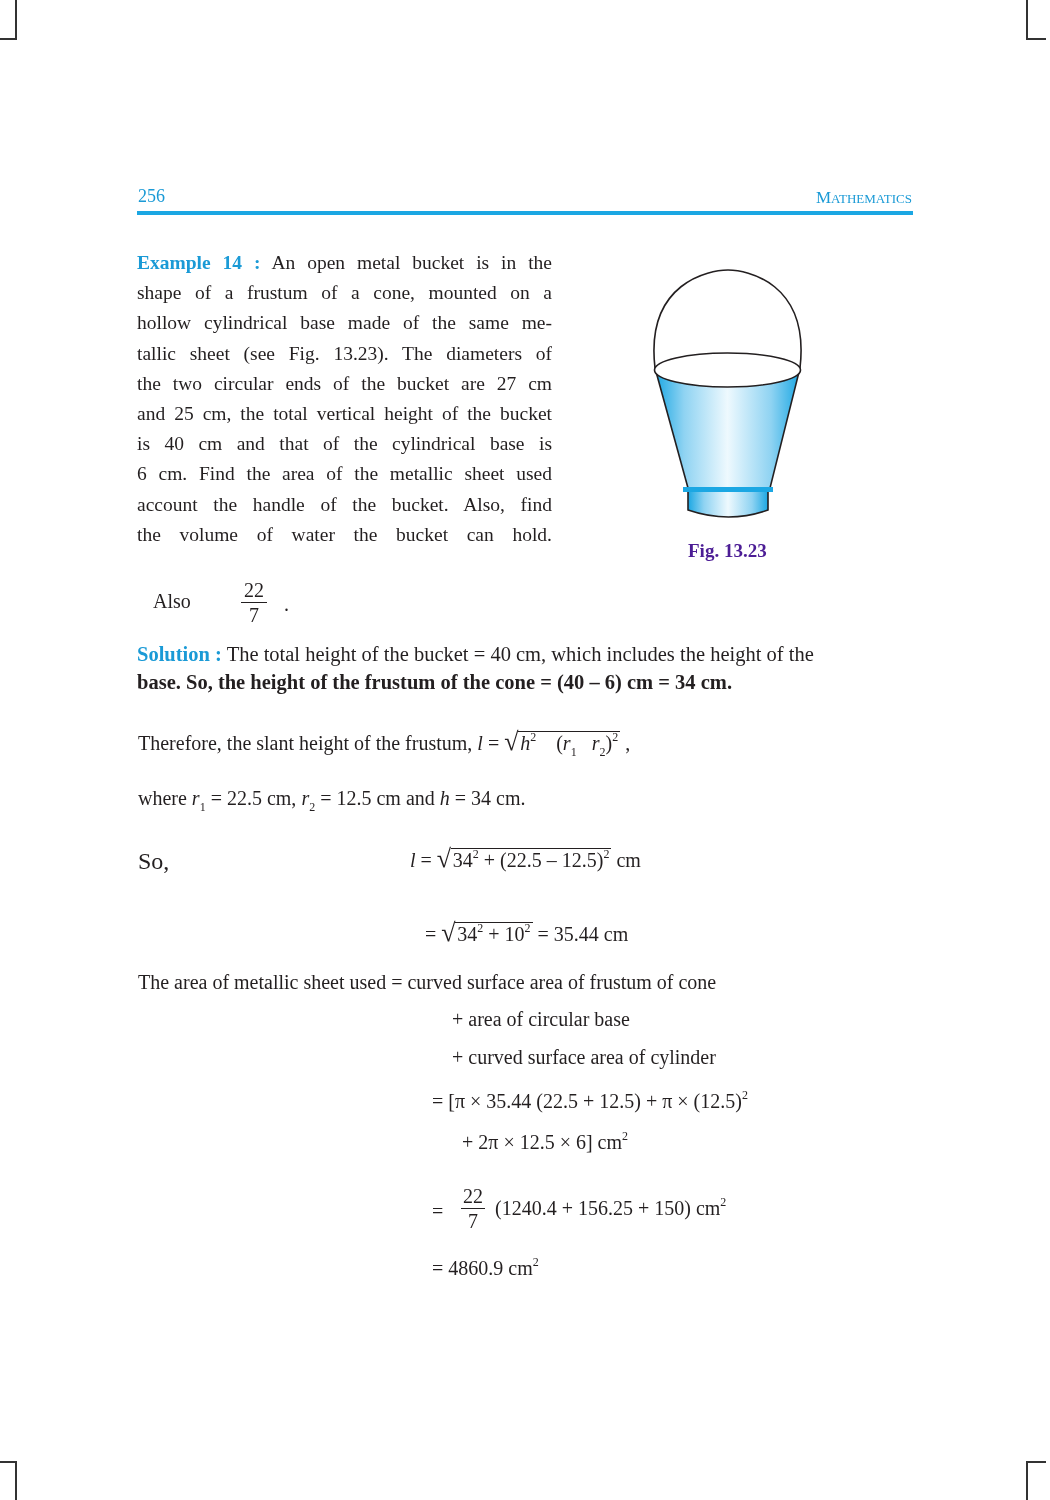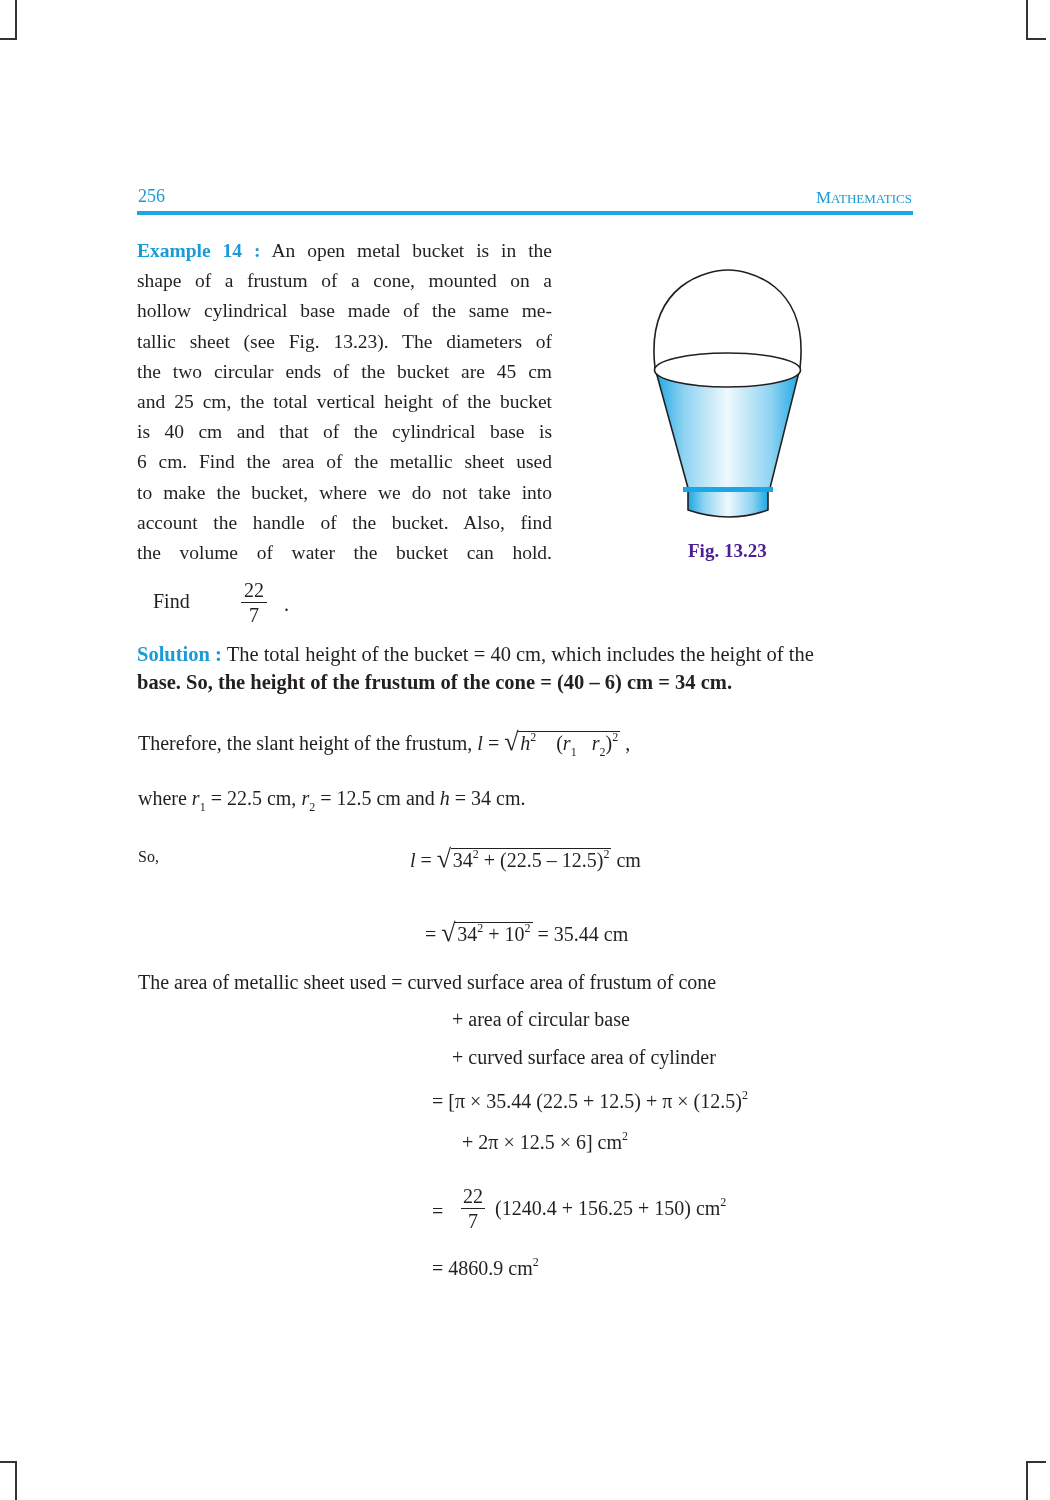--- a/index.html
+++ b/index.html
@@ -7,37 +7,37 @@
     width:1050px; height:1500px; position:relative; background:#ffffff;
     font-family:"Liberation Serif", "DejaVu Serif", serif; color:#231f20; overflow:hidden;
   }
   .abs { position:absolute; }
   .crop { position:absolute; background:#333333; }
   .hdr-page { left:138px; top:186px; font-size:18px; color:#1a9ad6; }
   .hdr-title { right:138px; top:188px; font-size:17px; color:#1a9ad6; letter-spacing:0; }
   .hdr-title .sc { font-size:13px; }
   .hdr-rule { left:137px; top:211px; width:776px; height:4px; background:#1ba7e3; }
   .accent { color:#1a9ad6; font-weight:bold; }
-  .ex-para { left:137px; top:236px; width:415px; font-size:19.5px; line-height:30.2px; text-align:justify; }
+  .ex-para { left:137px; top:248px; width:415px; font-size:19.5px; line-height:30.2px; text-align:justify; }
   .ex-para .ln { display:block; text-align:justify; text-align-last:justify; white-space:nowrap; }
   .fig-cap { left:688px; top:540px; font-size:19px; font-weight:bold; color:#4c1d95; }
   .take { left:153px; top:590px; font-size:20px; }
   .frac { position:absolute; text-align:center; font-size:20px; line-height:22px; }
   .frac .num { display:block; border-bottom:1.6px solid #231f20; padding:0 1px 1px; }
   .frac .den { display:block; padding-top:1px; }
   .period { left:284px; top:593px; font-size:20px; }
   .sol { left:137px; top:640px; width:776px; font-size:20.5px; line-height:28px; }
   .line { font-size:20px; white-space:nowrap; }
   .sqrt { display:inline-block; position:relative; padding-left:14px; }
   .sqrt .rad { position:absolute; left:0; top:-2px; font-size:26px; line-height:26px; }
   .sqrt .body { border-top:1.6px solid #231f20; padding:0 2px 0 2px; display:inline-block; }
   sup { font-size:12px; vertical-align:9px; line-height:0; }
   sub { font-size:12px; vertical-align:-6px; line-height:0; }
   i { font-style:italic; }
-  .s-ver { font-size:16px; }
+  .s-ver { font-size:24px; }
   svg { position:absolute; }
 </style>
 </head>
 <body>
 
 <div class="crop" style="left:15px;top:0;width:2px;height:40px;"></div>
 <div class="crop" style="left:0;top:38px;width:17px;height:2px;"></div>
 <div class="crop" style="left:1026px;top:0;width:2px;height:40px;"></div>
 <div class="crop" style="left:1026px;top:38px;width:20px;height:2px;"></div>
 <div class="crop" style="left:0;top:1461px;width:17px;height:2px;"></div>
@@ -47,25 +47,24 @@
 
 <div class="abs hdr-page">256</div>
 <div class="abs hdr-title"><span>M</span><span class="sc">ATHEMATICS</span></div>
 <div class="abs hdr-rule"></div>
 
 <div class="abs ex-para">
   <span class="ln"><span class="accent">Example 14 :</span><span> An open metal bucket is in the</span></span>
   <span class="ln">shape of a frustum of a cone, mounted on a</span>
   <span class="ln">hollow cylindrical base made of the same me-</span>
   <span class="ln">tallic sheet (see Fig. 13.23). The diameters of</span>
-  <span class="ln">the two circular ends of the bucket are 45 cm</span>
+  <span class="ln">the two circular ends of the bucket are 27 cm</span>
   <span class="ln">and 25 cm, the total vertical height of the bucket</span>
   <span class="ln">is 40 cm and that of the cylindrical base is</span>
   <span class="ln">6 cm. Find the area of the metallic sheet used</span>
-  <span class="ln">to make the bucket, where we do not take into</span>
   <span class="ln">account the handle of the bucket. Also, find</span>
   <span class="ln">the volume of water the bucket can hold.</span>
 </div>
 
 <svg width="200" height="270" viewBox="0 0 200 270" style="left:640px;top:262px;">
   <defs>
     <linearGradient id="bgrad" x1="0" x2="1" y1="0" y2="0">
       <stop offset="0" stop-color="#1ba7e3"></stop>
       <stop offset="0.2" stop-color="#8fd3f2"></stop>
       <stop offset="0.5" stop-color="#eef9fe"></stop>
@@ -82,21 +81,21 @@
 
   <ellipse cx="87.5" cy="108" rx="73" ry="17" fill="#ffffff" stroke="#231f20" stroke-width="1.6"></ellipse>
 
   <rect x="43" y="225" width="90" height="5" fill="#1ba7e3"></rect>
 
   <path d="M48 230 L 48 248 Q 89 262 128 248 L 128 230 Z" fill="url(#bgrad)" stroke="none"></path>
   <path d="M48 230 L 48 248 Q 89 262 128 248 L 128 230" fill="none" stroke="#231f20" stroke-width="1.6"></path>
 </svg>
 <div class="abs fig-cap">Fig. 13.23</div>
 
-<div class="abs take">Find</div>
+<div class="abs take">Also</div>
 <div class="frac" style="left:241px;top:579px;width:26px;">
   <span class="num">22</span>
   <span class="den">7</span>
 </div>
 <div class="abs period">.</div>
 
 <div class="abs sol">
   <div style="white-space:nowrap;"><span class="accent">Solution :</span><span> The total height of the bucket = 40 cm, which includes the height of the</span></div>
   <div style="white-space:nowrap;font-weight:bold;">base. So, the height of the frustum of the cone = (40 – 6) cm = 34 cm.</div>
 </div>

